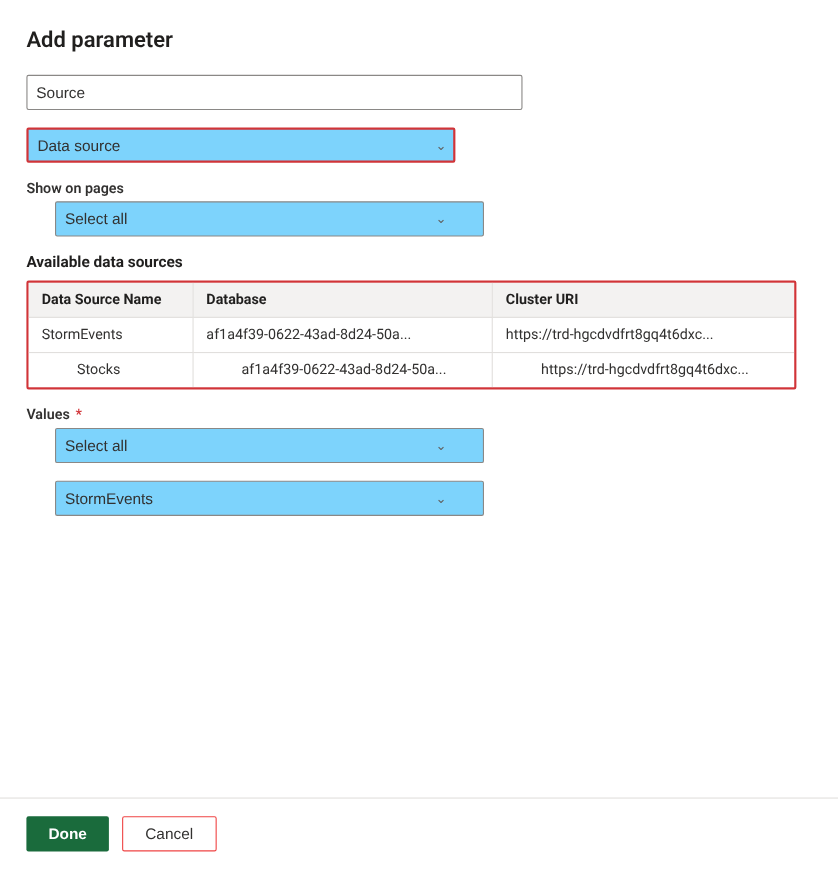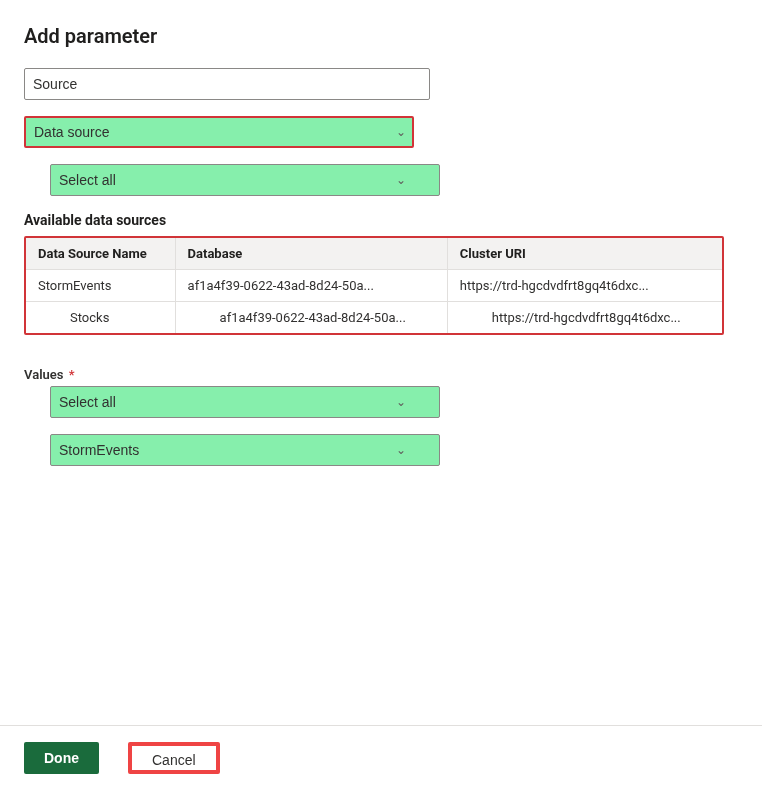--- a/index.html
+++ b/index.html
@@ -42,39 +42,39 @@
       color: #323130;
       margin-bottom: 4px;
     }
 
     .required-star {
       color: #d13438;
       margin-left: 2px;
     }
 
     .form-input {
-      width: 406px;
+      width: 451px;
       height: 32px;
       border: 1px solid #8a8886;
       border-radius: 2px;
       padding: 0 8px;
       font-size: 14px;
       color: #323130;
       outline: none;
     }
 
     .form-select {
       width: 390px;
       height: 32px;
       border: 2px solid #d13438;
       border-radius: 2px;
       padding: 0 8px;
       font-size: 14px;
       color: #323130;
-      background: #86efac;
+      background: #7dd3fc;
       appearance: none;
       -webkit-appearance: none;
       cursor: pointer;
       outline: none;
       position: relative;
     }
 
     .select-wrapper {
       position: relative;
       width: 390px;
@@ -113,21 +113,21 @@
       font-weight: 700;
       color: #201f1e;
       margin-bottom: 8px;
     }
 
     .data-table-wrapper {
       width: 700px;
       border: 2px solid #d13438;
       border-radius: 2px;
       overflow: hidden;
-      margin-bottom: 32px;
+      margin-bottom: 16px;
     }
 
     .data-table {
       width: 100%;
       border-collapse: collapse;
     }
 
     .data-table thead tr {
       background: #f3f2f1;
     }
@@ -159,41 +159,41 @@
 
     .data-table th:not(:last-child),
     .data-table td:not(:last-child) {
       border-right: 1px solid #e1dfdd;
     }
 
     .footer-bar {
       border-top: 1px solid #e1dfdd;
       padding: 16px 24px;
       display: flex;
-      gap: 29px;
+      gap: 12px;
       align-items: center;
       background: #ffffff;
     }
 
     .btn-done {
       background: #1a6b3c;
       color: #ffffff;
       border: none;
       border-radius: 2px;
       padding: 6px 20px;
       font-size: 14px;
       font-weight: 600;
       cursor: pointer;
       height: 32px;
     }
 
     .btn-cancel {
       background: #ffffff;
       color: #323130;
-      border: 4px solid #ef4444;
+      border: 1px solid #ef4444;
       border-radius: 2px;
       padding: 6px 20px;
       font-size: 14px;
       cursor: pointer;
       height: 32px;
     }
   </style>
 </head>
 <body>
 
@@ -212,20 +212,23 @@
         <option value="String">String</option>
         <option value="Number">Number</option>
         <option value="Boolean">Boolean</option>
       </select>
       <span class="chevron-icon">⌄</span>
     </div>
   </div>
 
 
   <div class="form-group">
+    <label class="form-label">
+      <span>Show on pages</span>
+    </label>
     <div class="select-wrapper normal-border">
       <select class="form-select">
         <option value="Select all" selected="">Select all</option>
       </select>
       <span class="chevron-icon">⌄</span>
     </div>
   </div>
 
   <div class="form-group">
     <div class="section-title">Available data sources</div>

